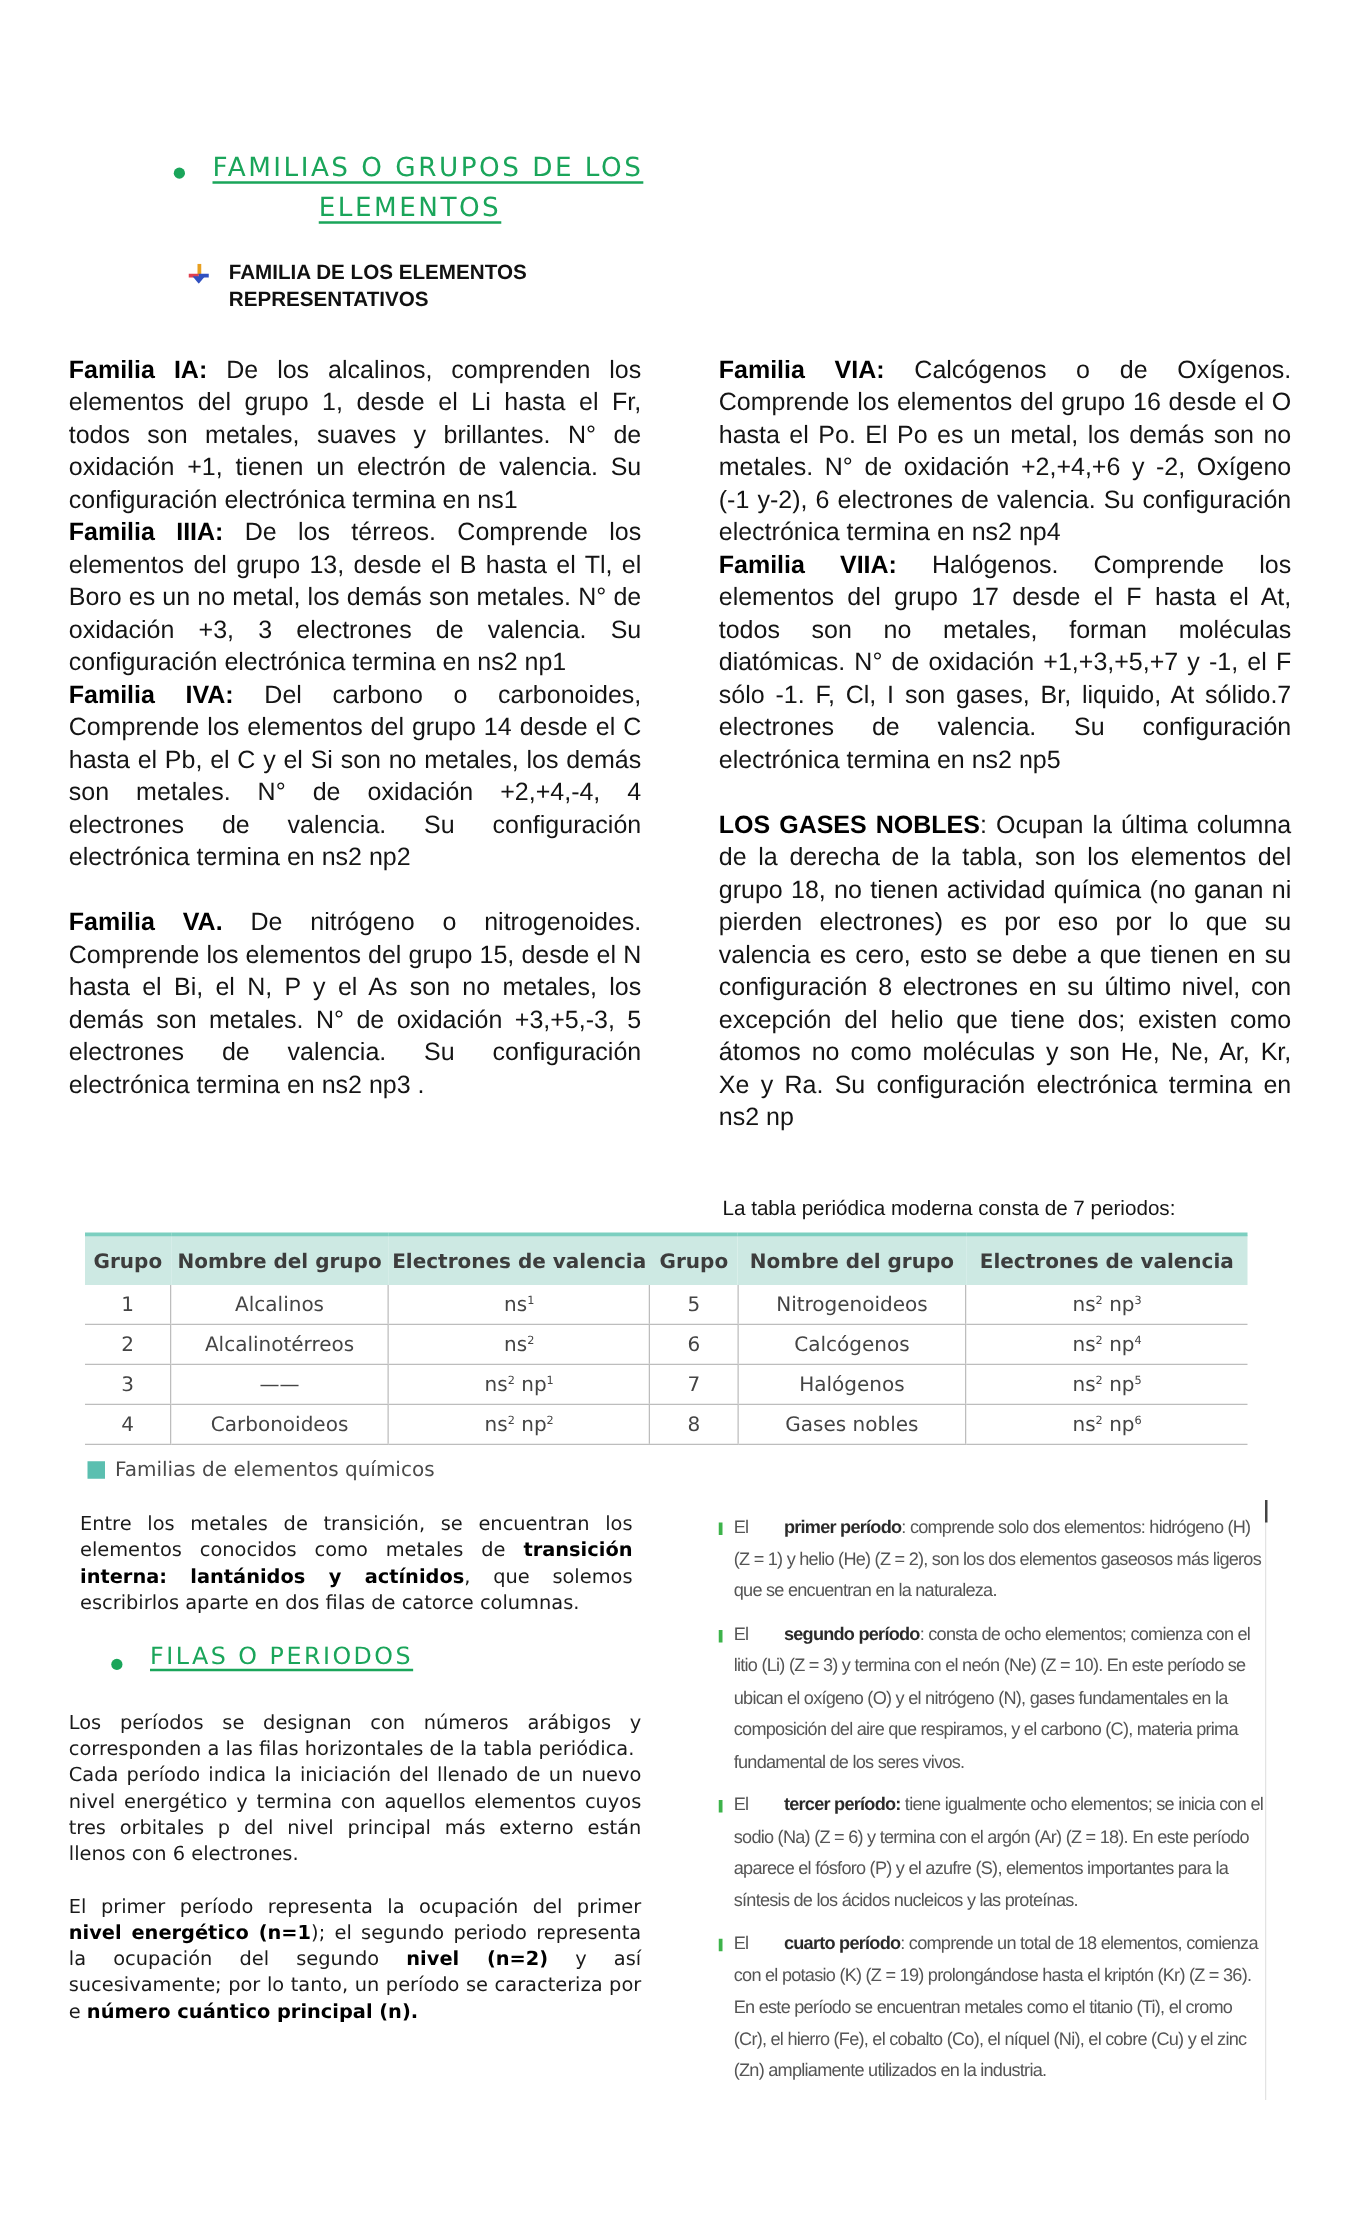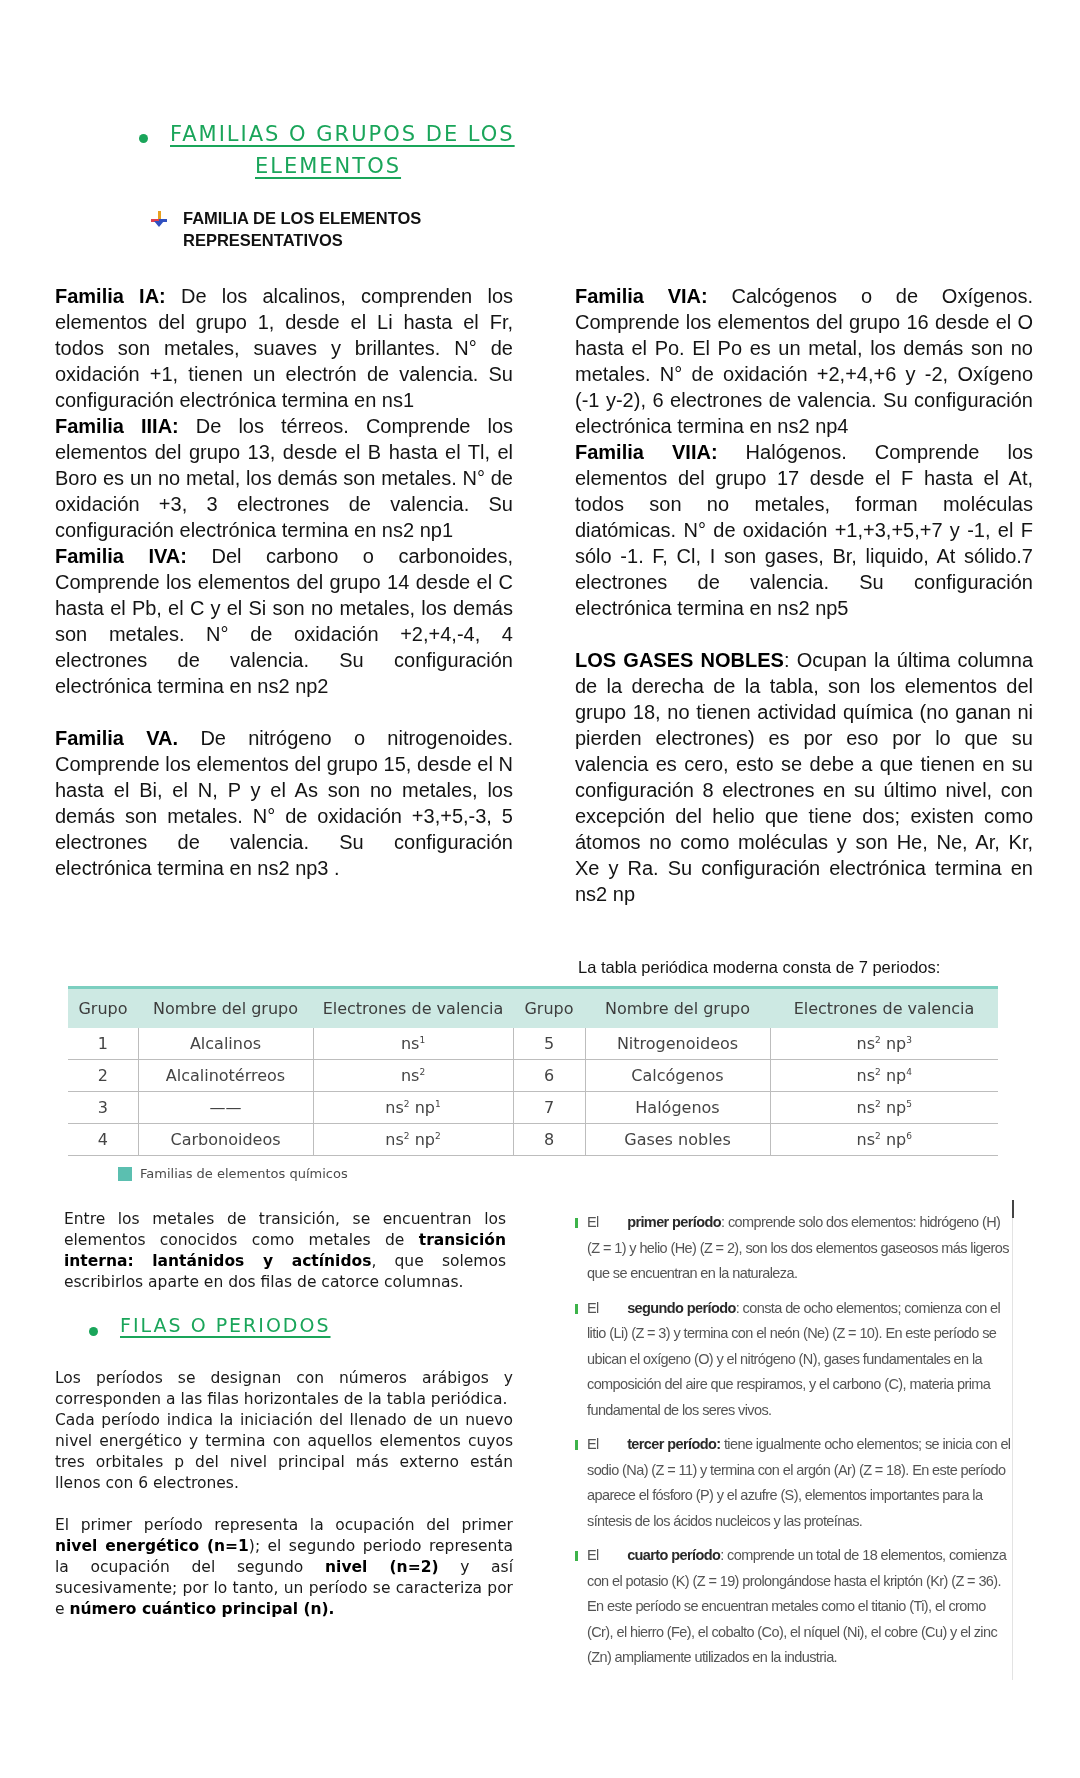--- a/index.html
+++ b/index.html
@@ -52,41 +52,41 @@
 
   .chem-table {
     position: absolute; left: 68px; top: 986px; width: 930px;
     border-collapse: collapse;
     font-family: "DejaVu Sans", sans-serif;
     font-size: 16px; color: #444;
     border-top: 3px solid #7ccfc0;
   }
   .chem-table th {
     background: #cde9e3;
-    font-weight: normal;
+    font-weight: bold;
     height: 40px;
     color: #3d3d3d;
     font-size: 16px;
     padding: 0 3px;
     white-space: nowrap;
   }
   .chem-table td {
     height: 32px;
     text-align: center;
     border-bottom: 1.5px solid #bdbdbd;
     border-left: 1.5px solid #bdbdbd;
   }
   .chem-table td.first { border-left: none; }
   .chem-table td sup { font-size: 9px; vertical-align: 6px; }
 
   .legend {
     position: absolute; left: 70px; top: 1166px;
     font-family: "DejaVu Sans", sans-serif;
-    font-size: 13px; color: #4a4a4a;
-    display: flex; align-items: center; margin-left: 48px;
+    font-size: 16px; color: #4a4a4a;
+    display: flex; align-items: center;
   }
   .legend-swatch { width: 14px; height: 14px; background: #5bbfb0; margin-right: 8px; }
 
   .sans2 {
     position: absolute;
     font-family: "DejaVu Sans", sans-serif;
     font-size: 15.5px;
     line-height: 21px;
     text-align: justify;
     color: #1a1a1a;
@@ -223,19 +223,19 @@
   <div class="period-item">
     <span class="tick"></span>
     <span>El </span><b>primer período</b><span>: comprende solo dos elementos: hidrógeno (H) (Z = 1) y helio (He) (Z = 2), son los dos elementos gaseosos más ligeros que se encuentran en la naturaleza.</span>
   </div>
   <div class="period-item">
     <span class="tick"></span>
     <span>El </span><b>segundo período</b><span>: consta de ocho elementos; comienza con el litio (Li) (Z = 3) y termina con el neón (Ne) (Z = 10). En este período se ubican el oxígeno (O) y el nitrógeno (N), gases fundamentales en la composición del aire que respiramos, y el carbono (C), materia prima fundamental de los seres vivos.</span>
   </div>
   <div class="period-item">
     <span class="tick"></span>
-    <span>El </span><b>tercer período:</b><span> tiene igualmente ocho elementos; se inicia con el sodio (Na) (Z = 11) y termina con el argón (Ar) (Z = 18). En este período aparece el fósforo (P) y el azufre (S), elementos importantes para la síntesis de los ácidos nucleicos y las proteínas.</span>
+    <span>El </span><b>tercer período:</b><span> tiene igualmente ocho elementos; se inicia con el sodio (Na) (Z = 6) y termina con el argón (Ar) (Z = 18). En este período aparece el fósforo (P) y el azufre (S), elementos importantes para la síntesis de los ácidos nucleicos y las proteínas.</span>
   </div>
   <div class="period-item">
     <span class="tick"></span>
     <span>El </span><b>cuarto período</b><span>: comprende un total de 18 elementos, comienza con el potasio (K) (Z = 19) prolongándose hasta el kriptón (Kr) (Z = 36). En este período se encuentran metales como el titanio (Ti), el cromo (Cr), el hierro (Fe), el cobalto (Co), el níquel (Ni), el cobre (Cu) y el zinc (Zn) ampliamente utilizados en la industria.</span>
   </div>
 </div>
 
 </body></html>

